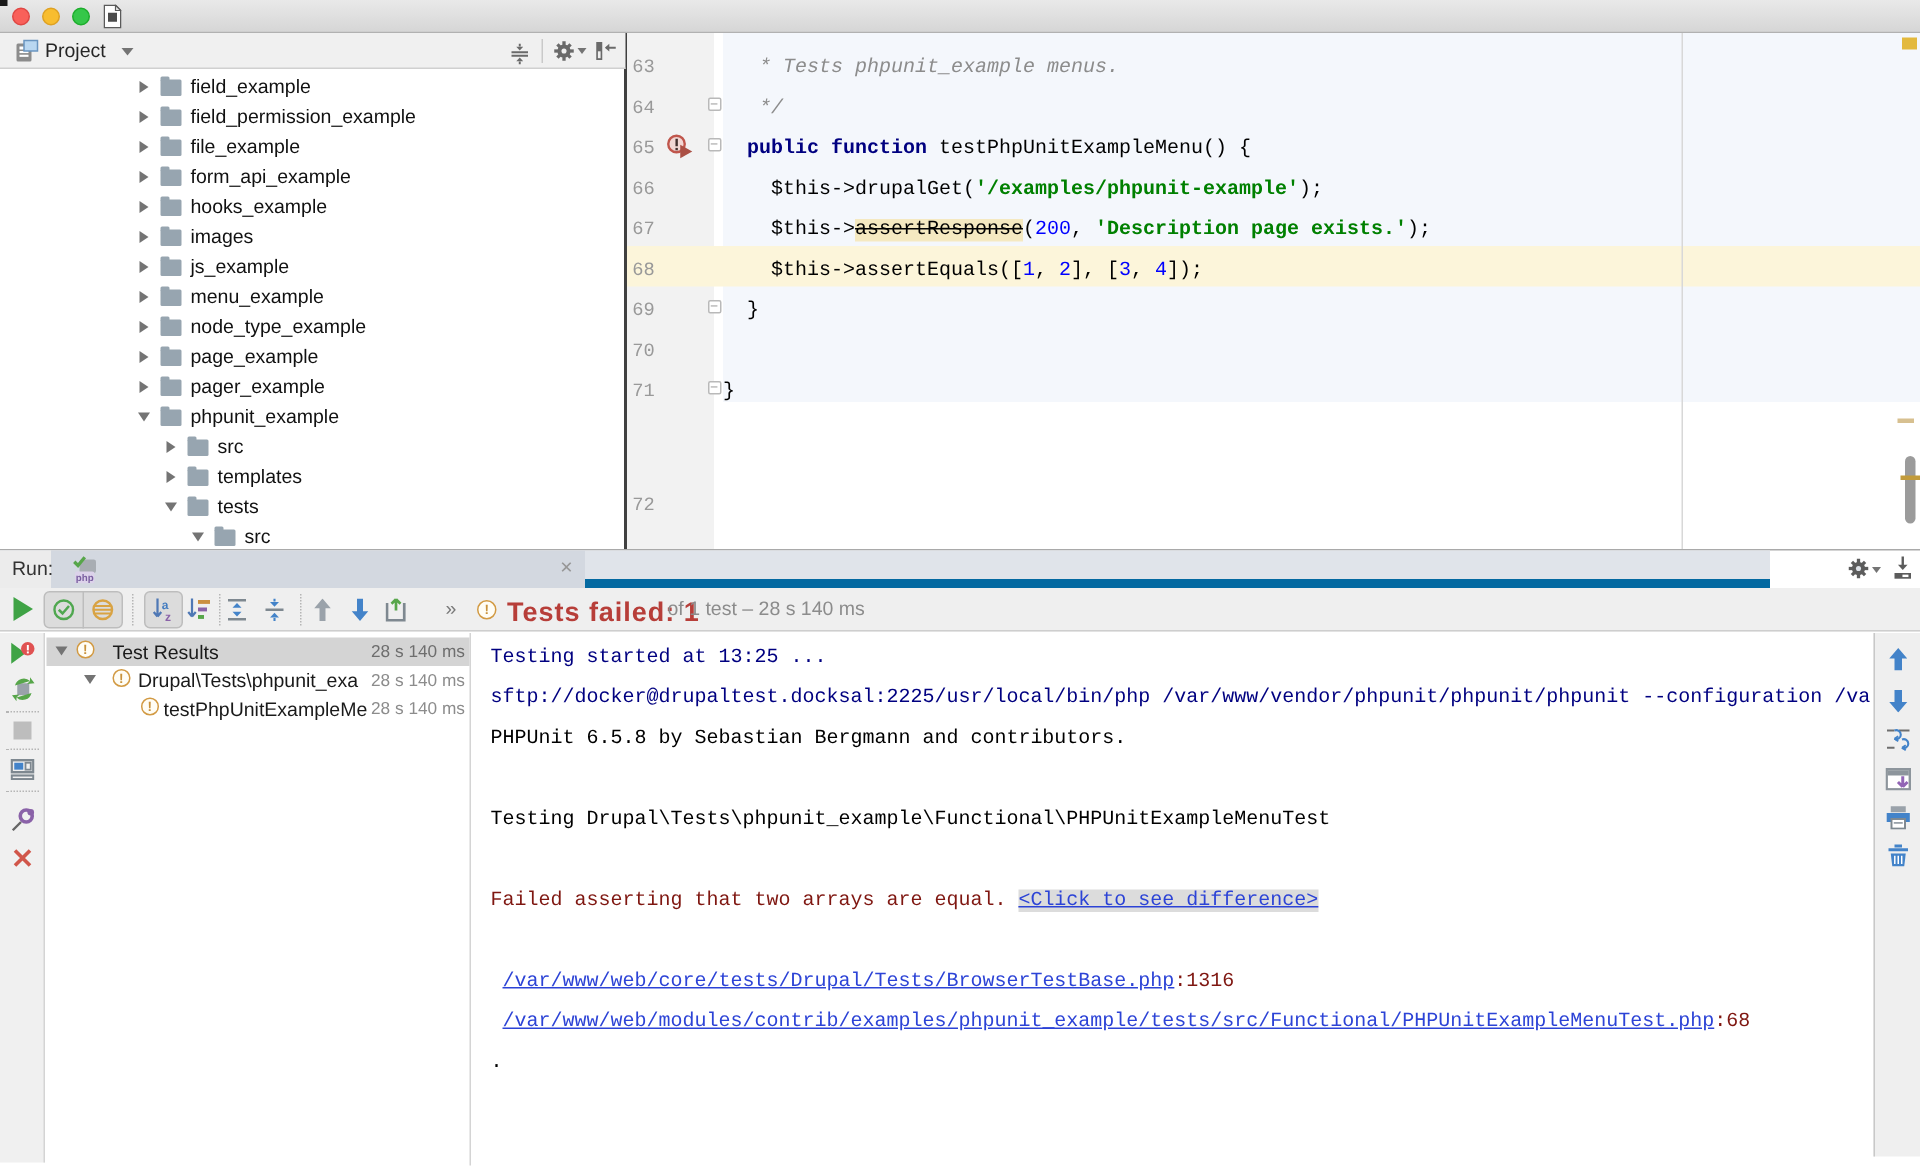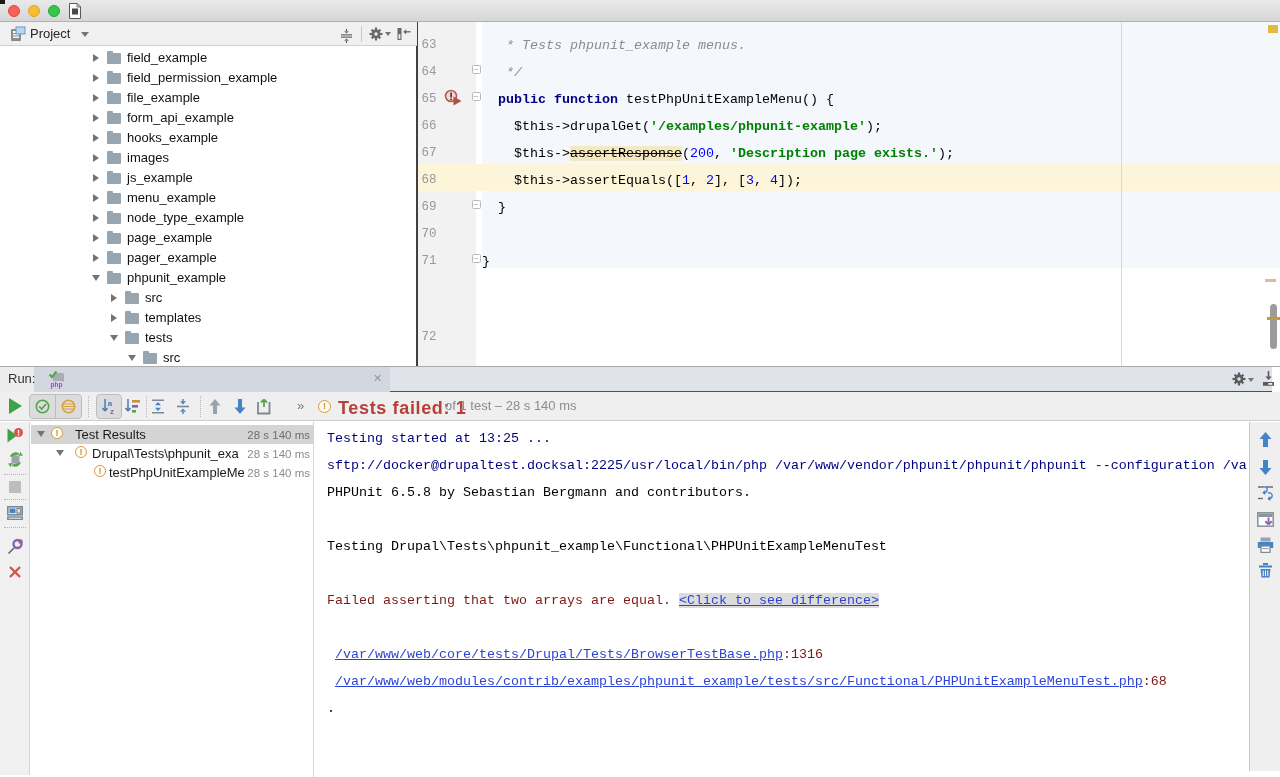--- a/index.html
+++ b/index.html
@@ -28,21 +28,21 @@
 .lnum { position:absolute; width:18.5px; text-align:right; font-family:"Liberation Mono", monospace; font-size:12.5px; color:#999; line-height:27px; }
 .cline { position:absolute; left:64px; }
 #marginline { position:absolute; left:703px; top:0; width:1px; height:344px; background:#d8d8d8; }
 .foldmark { position:absolute; left:53.5px; width:9px; height:9px; background:#fff; border:1px solid #b9b9b9; border-radius:1.5px; color:#8a8a8a; font-size:8px; line-height:6.5px; text-align:center; }
 .kw { color:#000080; font-weight:bold; }
 .str { color:#008000; font-weight:bold; }
 .num { color:#0000ff; }
 .cmt { color:#8c8c8c; font-style:italic; }
 
 #runpanel { left:0; top:366px; width:1280px; height:411px; border-top:1px solid #a9a9a9; }
-#tabrow { position:absolute; left:0; top:0; width:1272px; height:25px; background:#e0e4ea; border-bottom:1px solid #0369a1; }
+#tabrow { position:absolute; left:0; top:0; width:1180px; height:25px; background:#e0e4ea; border-bottom:6px solid #0369a1; }
 #runlabel { position:absolute; left:0; top:0; width:34px; height:25px; background:#ececec; font-size:13px; color:#333; padding:4px 0 0 8px; }
 #seltab { position:absolute; left:34px; top:0; width:356px; height:25px; background:#d3d8e0; }
 #toolrow { position:absolute; left:0; top:25px; width:1280px; height:29px; background:#efefef; border-bottom:1px solid #cecece; }
 #leftstrip { position:absolute; left:0; top:55px; width:30px; height:353px; background:#f0f0f0; border-right:1px solid #d4d4d4; }
 #testtree { position:absolute; left:31px; top:55px; width:283px; height:356px; background:#fff; border-right:1px solid #d4d4d4; }
 #console { position:absolute; left:314px; top:55px; width:935px; height:356px; background:#fff; overflow:hidden; }
 #constools { position:absolute; left:1249px; top:55px; width:31px; height:349px; background:#efefef; border-left:1px solid #c8c8c8; }
 .ttrow { position:absolute; height:19px; font-size:13px; color:#1a1a1a; white-space:nowrap; }
 .time { color:#8c8c8c; position:absolute; right:3px; font-size:11.5px; top:4px; }
 .warn-circ { position:absolute; width:11.8px; height:11.8px; border-radius:50%; border:1.6px solid #d29a43; background:#fffdf5; color:#c8923c; font-weight:bold; font-size:9px; text-align:center; line-height:11px; }

